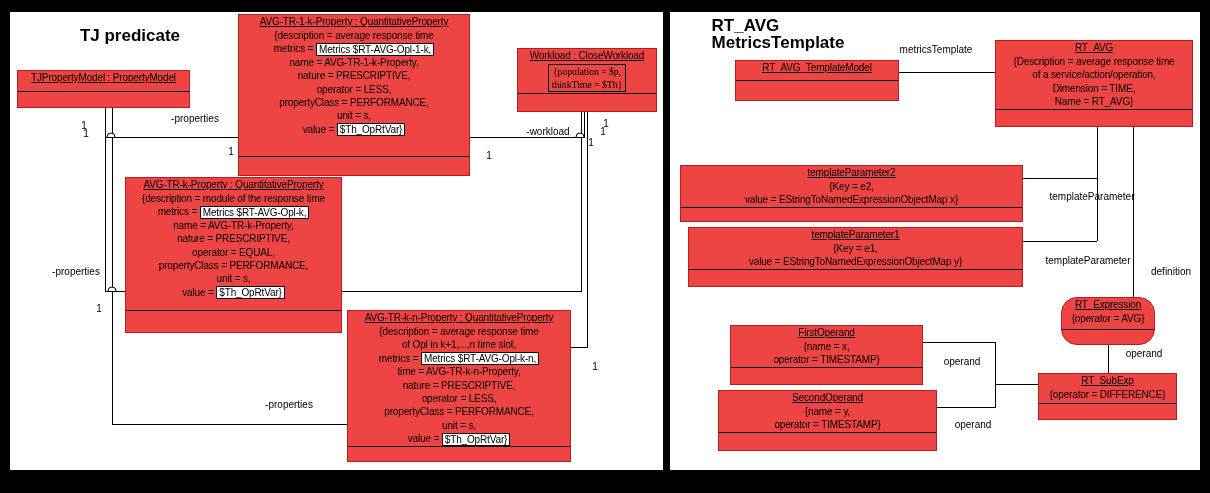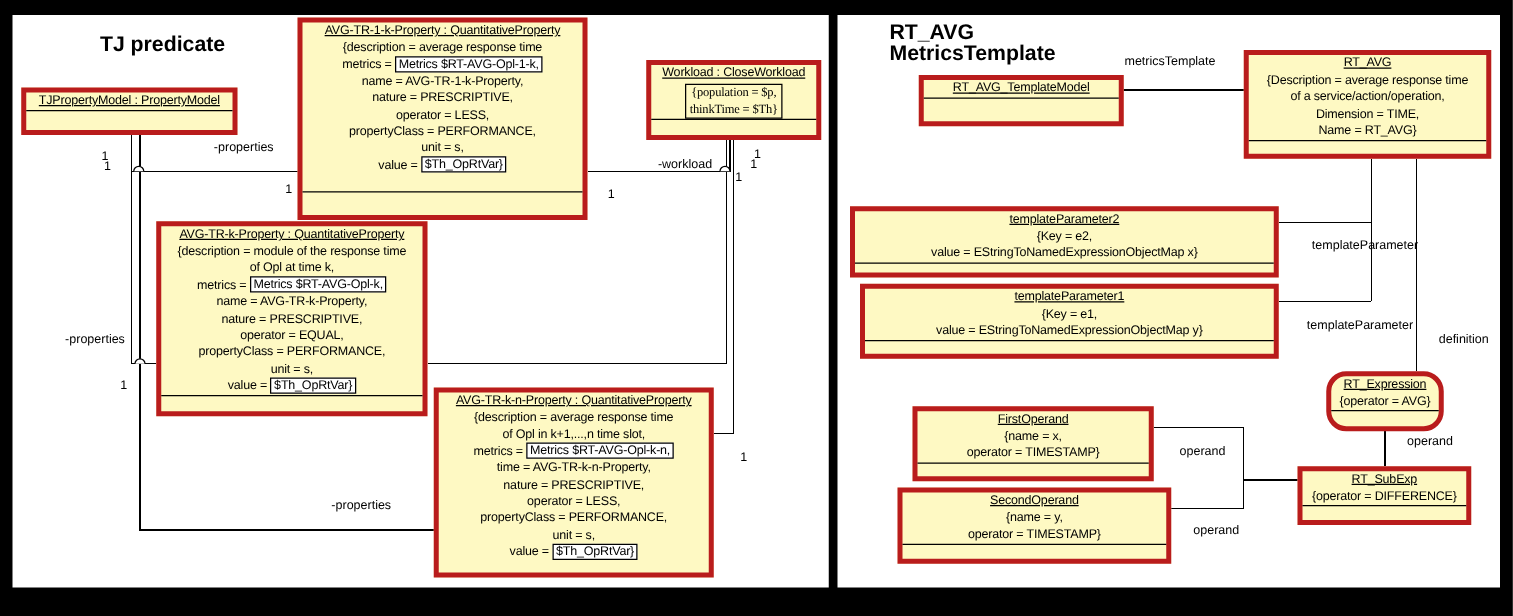--- a/index.html
+++ b/index.html
@@ -8,21 +8,21 @@
     font-family:"Liberation Sans","DejaVu Sans",sans-serif;color:#000;
   }
   .panel{position:absolute;background:#fff;}
   .panel-title{
     position:absolute;transform:translate(-50%,-50%);
     font-weight:bold;font-size:17px;line-height:17px;
     text-align:left;white-space:pre-line;z-index:3;
   }
   #wires{position:absolute;left:0;top:0;width:1210px;height:493px;z-index:1;pointer-events:none;}
   .ubox{
-    position:absolute;box-sizing:border-box;background:#fef9c3;border:4px solid #b91c1c;
+    position:absolute;box-sizing:border-box;background:#ef4444;border:1px solid #b91c1c;
     display:flex;flex-direction:column;z-index:2;
     font-size:10px;line-height:13.4px;letter-spacing:-0.15px;text-align:center;
   }
   .ubox-title{text-decoration:underline;white-space:nowrap;height:14px;line-height:14px;flex:none;}
   .ubox-rows{flex:1 1 auto;overflow:visible;}
   .urow{white-space:nowrap;}
   .seg-box{
     display:inline-block;border:1px solid #000;line-height:11px;
     padding:0 2px;vertical-align:middle;margin-top:-1px;background:#fff;
   }
@@ -88,32 +88,31 @@
           <div class="urow">{population = $p,</div>
           <div class="urow">thinkTime = $Th}</div>
         </div>
       </div>
       <div class="ubox-comp" style="height: 17px;"></div>
     </div>
     <div class="ubox" style="left: 125px; top: 177px; width: 217px; height: 156px;">
       <div class="ubox-title">AVG-TR-k-Property : QuantitativeProperty</div>
       <div class="ubox-rows">
         <div class="urow"><span>{description = module of the response time</span></div>
-        <div class="urow"><span>of Opl at time k,</span></div>
         <div class="urow"><span>metrics = </span><span class="seg-box">Metrics $RT-AVG-Opl-k,</span></div>
         <div class="urow"><span>name = AVG-TR-k-Property,</span></div>
         <div class="urow"><span>nature = PRESCRIPTIVE,</span></div>
         <div class="urow"><span>operator = EQUAL,</span></div>
         <div class="urow"><span>propertyClass = PERFORMANCE,</span></div>
         <div class="urow"><span>unit = s,</span></div>
         <div class="urow"><span>value = </span><span class="seg-box">$Th_OpRtVar}</span></div>
       </div>
       <div class="ubox-comp" style="height: 21px;"></div>
     </div>
-    <div class="ubox" style="left: 347px; top: 310px; width: 224px; height: 152px; align-items: center;">
+    <div class="ubox" style="left: 347px; top: 310px; width: 224px; height: 152px;">
       <div class="ubox-title">AVG-TR-k-n-Property : QuantitativeProperty</div>
       <div class="ubox-rows">
         <div class="urow"><span>{description = average response time</span></div>
         <div class="urow"><span>of Opl in k+1,...,n time slot,</span></div>
         <div class="urow"><span>metrics = </span><span class="seg-box">Metrics $RT-AVG-Opl-k-n,</span></div>
         <div class="urow"><span>time = AVG-TR-k-n-Property,</span></div>
         <div class="urow"><span>nature = PRESCRIPTIVE,</span></div>
         <div class="urow"><span>operator = LESS,</span></div>
         <div class="urow"><span>propertyClass = PERFORMANCE,</span></div>
         <div class="urow"><span>unit = s,</span></div>

